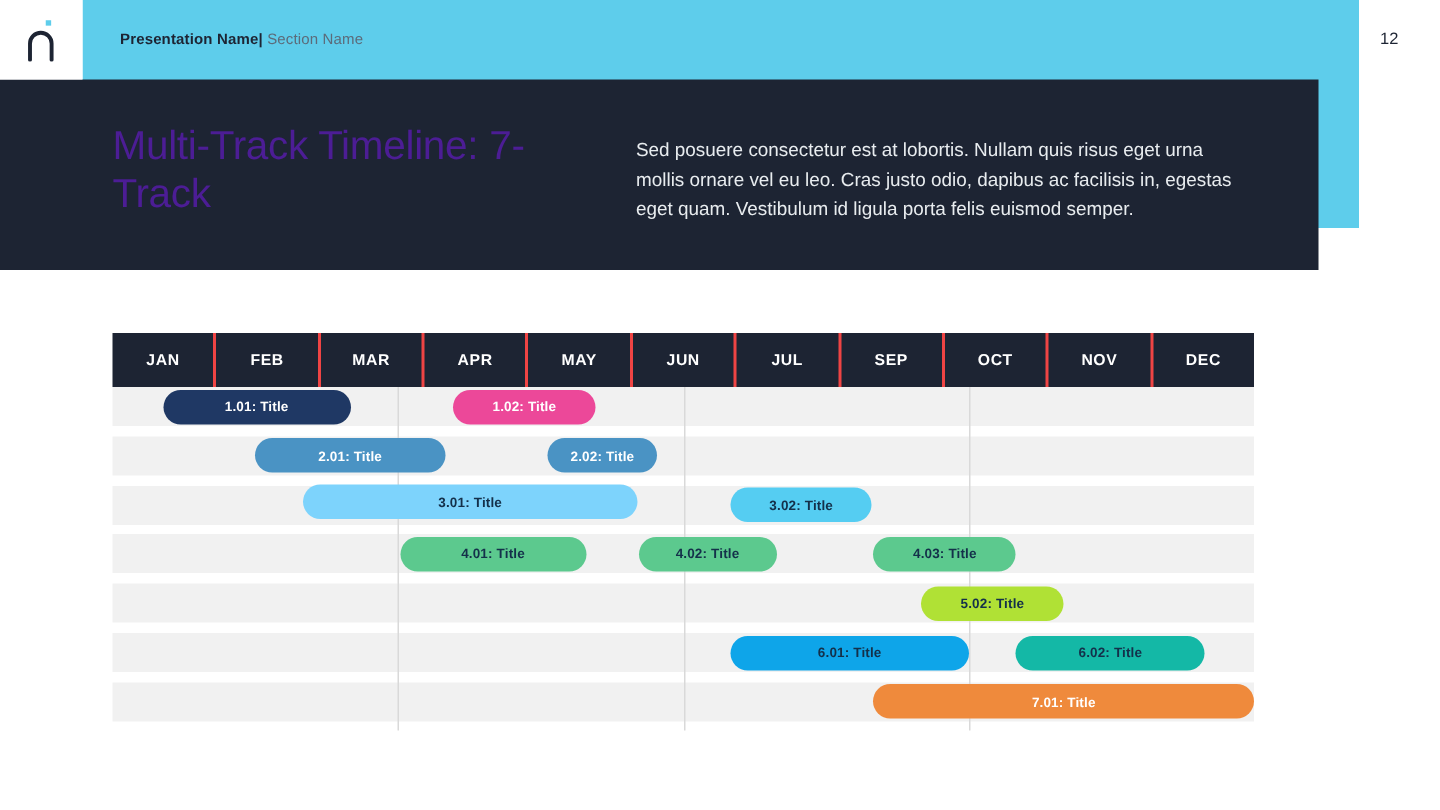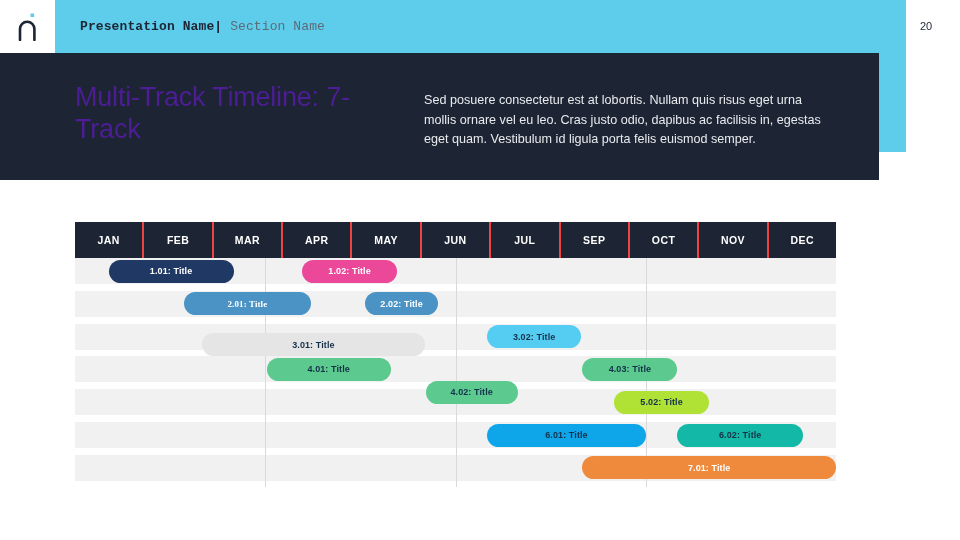--- a/index.html
+++ b/index.html
@@ -48,25 +48,24 @@
     position: absolute;
     left: 16px;
     top: 13px;
     width: 24px;
     height: 28px;
   }
   .header-title {
     position: absolute;
     left: 80px;
     top: 21px;
-    font-size: 13px;
+    font-size: 10px;
     letter-spacing: 0.1px;
     line-height: 12px;
     white-space: nowrap;
-    font-family: Liberation Mono, monospace;
   }
   .header-title .pres {
     color: #1d2433;
     font-weight: bold;
   }
   .header-title .sep {
     color: #1d2433;
     font-weight: bold;
   }
   .header-title .sect {
@@ -190,21 +189,21 @@
     <svg class="logo-mark" viewBox="0 0 24 28" xmlns="http://www.w3.org/2000/svg">
       <rect x="14.5" y="0.5" width="3.6" height="3.6" fill="#5ecdeb"></rect>
       <path d="M4 27 L4 16 A7.2 7.2 0 0 1 18.4 16 L18.4 27" fill="none" stroke="#1d2433" stroke-width="2.6" stroke-linecap="round"></path>
     </svg>
   </div>
 
   <div class="header-title">
     <span class="pres">Presentation Name</span><span class="sep">|</span> <span class="sect">Section Name</span>
   </div>
 
-  <div class="page-num">20</div>
+  <div class="page-num">12</div>
 
   <div class="slide-title">Multi-Track Timeline: 7-Track</div>
   <div class="slide-body">Sed posuere consectetur est at lobortis. Nullam quis risus eget urna mollis ornare vel eu leo. Cras justo odio, dapibus ac facilisis in, egestas eget quam. Vestibulum id ligula porta felis euismod semper.</div>
 
   <div class="timeline">
     <div class="month-header" id="month-header">
         <div class="month-cell">JAN</div>
         <div class="month-cell">FEB</div>
         <div class="month-cell">MAR</div>
         <div class="month-cell">APR</div>
@@ -219,28 +218,28 @@
     <div class="rows" id="track-area">
       <div class="gridlines" id="gridlines">
           <div class="gridline" style="left: 190.25px; background: rgb(217, 217, 217);"></div>
           <div class="gridline" style="left: 380.5px; background: rgb(217, 217, 217);"></div>
           <div class="gridline" style="left: 570.75px; background: rgb(217, 217, 217);"></div>
         </div>
     <div class="track-row" style="top: 0px; background: rgb(241, 241, 241);"></div>
         <div class="bar" style="left: 33.6108px; width: 124.931px; top: 1.5px; background: rgb(31, 56, 100); color: rgb(255, 255, 255);">1.01: Title</div>
         <div class="bar" style="left: 227px; width: 95.125px; top: 1.5px; background: #ec4899; color: rgb(255, 255, 255);">1.02: Title</div>
         <div class="track-row" style="top: 32.8px; background: rgb(241, 241, 241);"></div>
-        <div class="bar" style="left: 109px; width: 126.833px; top: 34.3px; background: rgb(74, 147, 196); color: rgb(255, 255, 255); font-family: Liberation Serif, serif;">2.01: Title</div>
+        <div class="bar" style="left: 95px; width: 126.833px; top: 34.3px; background: rgb(74, 147, 196); color: rgb(255, 255, 255);">2.01: Title</div>
         <div class="bar" style="left: 289.814px; width: 73.5633px; top: 34.3px; background: rgb(74, 147, 196); color: rgb(255, 255, 255);">2.02: Title</div>
         <div class="track-row" style="top: 65.6px; background: rgb(241, 241, 241);"></div>
-        <div class="bar" style="left: 126.833px; width: 223.227px; top: 75px; background: #e5e5e5; color: rgb(20, 48, 74);">3.01: Title</div>
+        <div class="bar" style="left: 126.833px; width: 223.227px; top: 65px; background: #7dd3fc; color: rgb(20, 48, 74);">3.01: Title</div>
         <div class="bar" style="left: 412.208px; width: 93.8567px; top: 67.1px; background: rgb(85, 205, 242); color: rgb(20, 48, 74);">3.02: Title</div>
         <div class="track-row" style="top: 98.4px; background: rgb(241, 241, 241);"></div>
         <div class="bar" style="left: 191.518px; width: 124.297px; top: 99.9px; background: rgb(92, 201, 142); color: rgb(20, 48, 74);">4.01: Title</div>
-        <div class="bar" style="left: 350.694px; width: 91.9542px; top: 99.9px; background: rgb(92, 201, 142); color: rgb(20, 48, 74); margin-top: 23px;">4.02: Title</div>
+        <div class="bar" style="left: 350.694px; width: 91.9542px; top: 99.9px; background: rgb(92, 201, 142); color: rgb(20, 48, 74);">4.02: Title</div>
         <div class="bar" style="left: 507.333px; width: 95.125px; top: 99.9px; background: rgb(92, 201, 142); color: rgb(20, 48, 74);">4.03: Title</div>
         <div class="track-row" style="top: 131.2px; background: rgb(241, 241, 241);"></div>
         <div class="bar" style="left: 539.042px; width: 95.125px; top: 132.7px; background: rgb(176, 225, 53); color: rgb(20, 48, 74);">5.02: Title</div>
         <div class="track-row" style="top: 164px; background: rgb(241, 241, 241);"></div>
         <div class="bar" style="left: 412.208px; width: 158.542px; top: 165.5px; background: #0ea5e9; color: rgb(20, 48, 74);">6.01: Title</div>
         <div class="bar" style="left: 602.458px; width: 125.565px; top: 165.5px; background: #14b8a6; color: rgb(20, 48, 74);">6.02: Title</div>
         <div class="track-row" style="top: 196.8px; background: rgb(241, 241, 241);"></div>
         <div class="bar" style="left: 507.333px; width: 253.667px; top: 198.3px; background: rgb(239, 138, 60); color: rgb(255, 255, 255);">7.01: Title</div>
       </div>
   </div>

